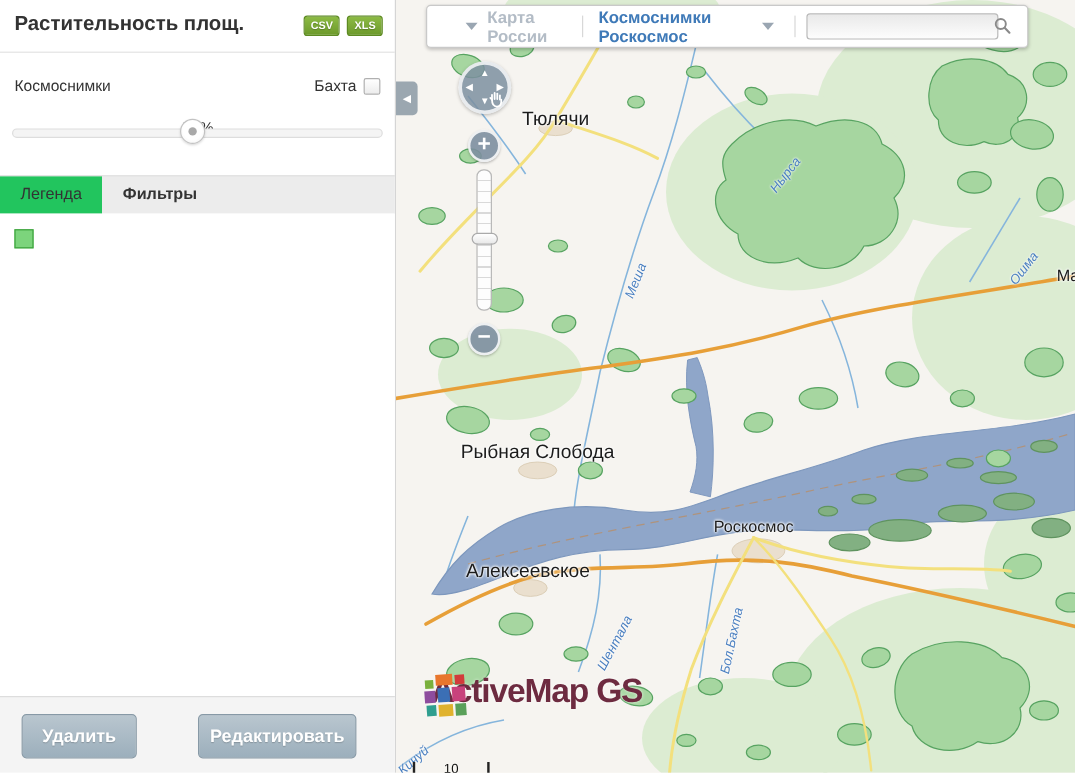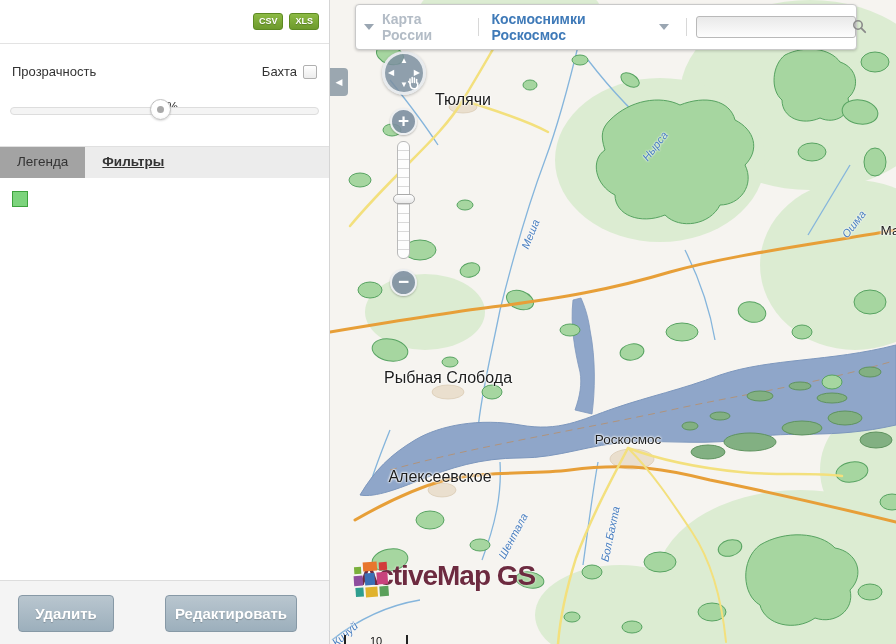--- a/index.html
+++ b/index.html
@@ -19,44 +19,44 @@
   .curtain-wrap { display:flex; align-items:center; gap:6px; }
   .checkbox { width:14px; height:14px; border:1px solid #b0b0b0; border-radius:2px; background:linear-gradient(#fff,#ececec); cursor:pointer; }
   .slider-zone { position:relative; height:50px; }
   .slider-value { position:absolute; left:145px; top:20px; width:40px; text-align:center; font-size:13px; color:#333; }
   .h-track { position:absolute; left:10px; right:10px; top:28px; height:8px; background:#f4f4f4; border:1px solid #ddd; border-radius:6px; }
   .h-handle { position:absolute; left:150px; top:20px; width:21px; height:21px; border-radius:50%;
               background:radial-gradient(circle at 50% 45%, #fff 55%, #eee); border:1px solid #c2c2c2; box-shadow:0 1px 2px rgba(0,0,0,.15); cursor:pointer; }
   .h-handle::after { content:""; position:absolute; left:6px; top:6px; width:7px; height:7px; border-radius:50%; background:#a9a9a9; }
   .tabstrip { position:absolute; left:0; top:146px; width:100%; height:32px; background:#ececec; border-top:1px solid #e0e0e0; display:flex; }
   .tab { padding:7px 17px; font-size:13.5px; color:#333; cursor:pointer; }
-  .tab.active { background:#a3a3a3; font-weight:normal; }
-  .tab.inactive { font-weight:bold;text-decoration:underline; }
+  .tab.active { background:#22c55e; font-weight:normal; }
+  .tab.inactive { font-weight:bold; }
   .legend-body { position:absolute; left:0; top:178px; width:100%; bottom:64px; background:#fff; padding:13px 12px; }
   .swatch { width:16px; height:16px; background:#7cd47c; border:1px solid #3da23d; }
   .sb-footer { position:absolute; left:0; bottom:0; width:100%; height:64px; background:#f4f4f4; border-top:1px solid #ddd; }
   .gbtn { position:absolute; top:14px; height:37px; border-radius:4px; color:#fff; font-weight:bold; font-size:15px;
           background:linear-gradient(#b9c6cf,#9cafbc); border:1px solid #8799a6; text-shadow:0 1px 1px rgba(0,0,0,.2);
           font-family:"Liberation Sans",sans-serif; cursor:pointer; }
   #btn-delete { left:18px; width:96px; }
   #btn-edit { left:165px; width:132px; }
 
   
   #map { position:absolute; left:330px; top:0; width:566px; height:644px; background:#f6f4f0; }
   #map svg { position:absolute; left:0; top:0; }
 
   .map-label { position:absolute; transform:translate(-50%,-50%); white-space:nowrap; font-size:16px; color:#1c1c1c;
                text-shadow:0 0 2px #fff,0 0 2px #fff,0 0 3px #fff; z-index:5; pointer-events:none; }
   .map-label.big { font-size:13.5px; }
   .river-label { position:absolute; white-space:nowrap; font-size:11px; font-style:italic; color:#4a7fc0;
                  text-shadow:0 0 2px #fff,0 0 2px #fff; z-index:5; pointer-events:none; }
 
   
-  #topbar { position:absolute; left:25px; top:4px; width:502px; height:46px; background:#fff; border:1px solid #c9c9c9;
-            border-radius:4px; box-shadow:0 1px 3px rgba(0,0,0,.2); display:flex; align-items:center; z-index:20; padding:0 0; }
+  #topbar { position:absolute; left:25px; top:4px; width:502px; height:36px; background:#fff; border:1px solid #c9c9c9;
+            border-radius:4px; box-shadow:0 1px 3px rgba(0,0,0,.2); display:flex; align-items:center; z-index:20; padding:0 24px; }
   .chev { width:0; height:0; border-left:5px solid transparent; border-right:5px solid transparent; border-top:6px solid #9aa6b2; margin:0 8px; cursor:pointer; flex:none; }
   .layer-base { font-size:14px; font-weight:bold; color:#b3bcc6; cursor:pointer; }
   .layer-active { font-size:14px; font-weight:bold; color:#3f7ab8; margin-left:4px; cursor:pointer; }
   .vdiv { width:1px; height:18px; background:#d8d8d8; margin:0 9px; flex:none; }
   .searchbox { position:relative; width:160px; height:22px; flex:none; }
   .searchbox input { width:100%; height:100%; border:1px solid #b9b9b9; border-radius:3px; background:linear-gradient(#e9e9e9,#fdfdfd); padding:0 22px 0 6px; font-size:12px; outline:none; }
   .mag { position:absolute; right:4px; top:3px; cursor:pointer; }
 
   
   #collapse-btn { position:absolute; left:0; top:68px; width:18px; height:28px; background:rgba(150,162,172,.95);
@@ -81,28 +81,29 @@
   .logo-text { font-size:28px; font-weight:bold; color:#6d2b40; letter-spacing:-1px; text-shadow:0 0 3px rgba(255,255,255,.7); }
   #scalebar { position:absolute; left:14px; bottom:-6px; width:64px; height:15px; border-left:2px solid #222;
               border-right:2px solid #222; border-bottom:2px solid #222; z-index:10; font-size:11px; color:#111; text-align:center; }
 </style>
 </head>
 <body>
 <div id="app">
 
   <div id="sidebar">
     <div class="sb-header">
+      <div class="sb-title">Растительность площ.</div>
       <div class="badges">
         <span class="badge">CSV</span>
         <span class="badge">XLS</span>
       </div>
     </div>
 
     <div class="opacity-row">
-      <span class="opacity-label">Прозрачность</span>
+      <span class="opacity-label">Космоснимки</span>
       <span class="curtain-wrap">
         <span>Бахта</span>
         <span class="checkbox"></span>
       </span>
     </div>
 
     <div class="slider-zone">
       <div class="slider-value">50%</div>
       <div class="h-track"></div>
       <div class="h-handle"></div>

